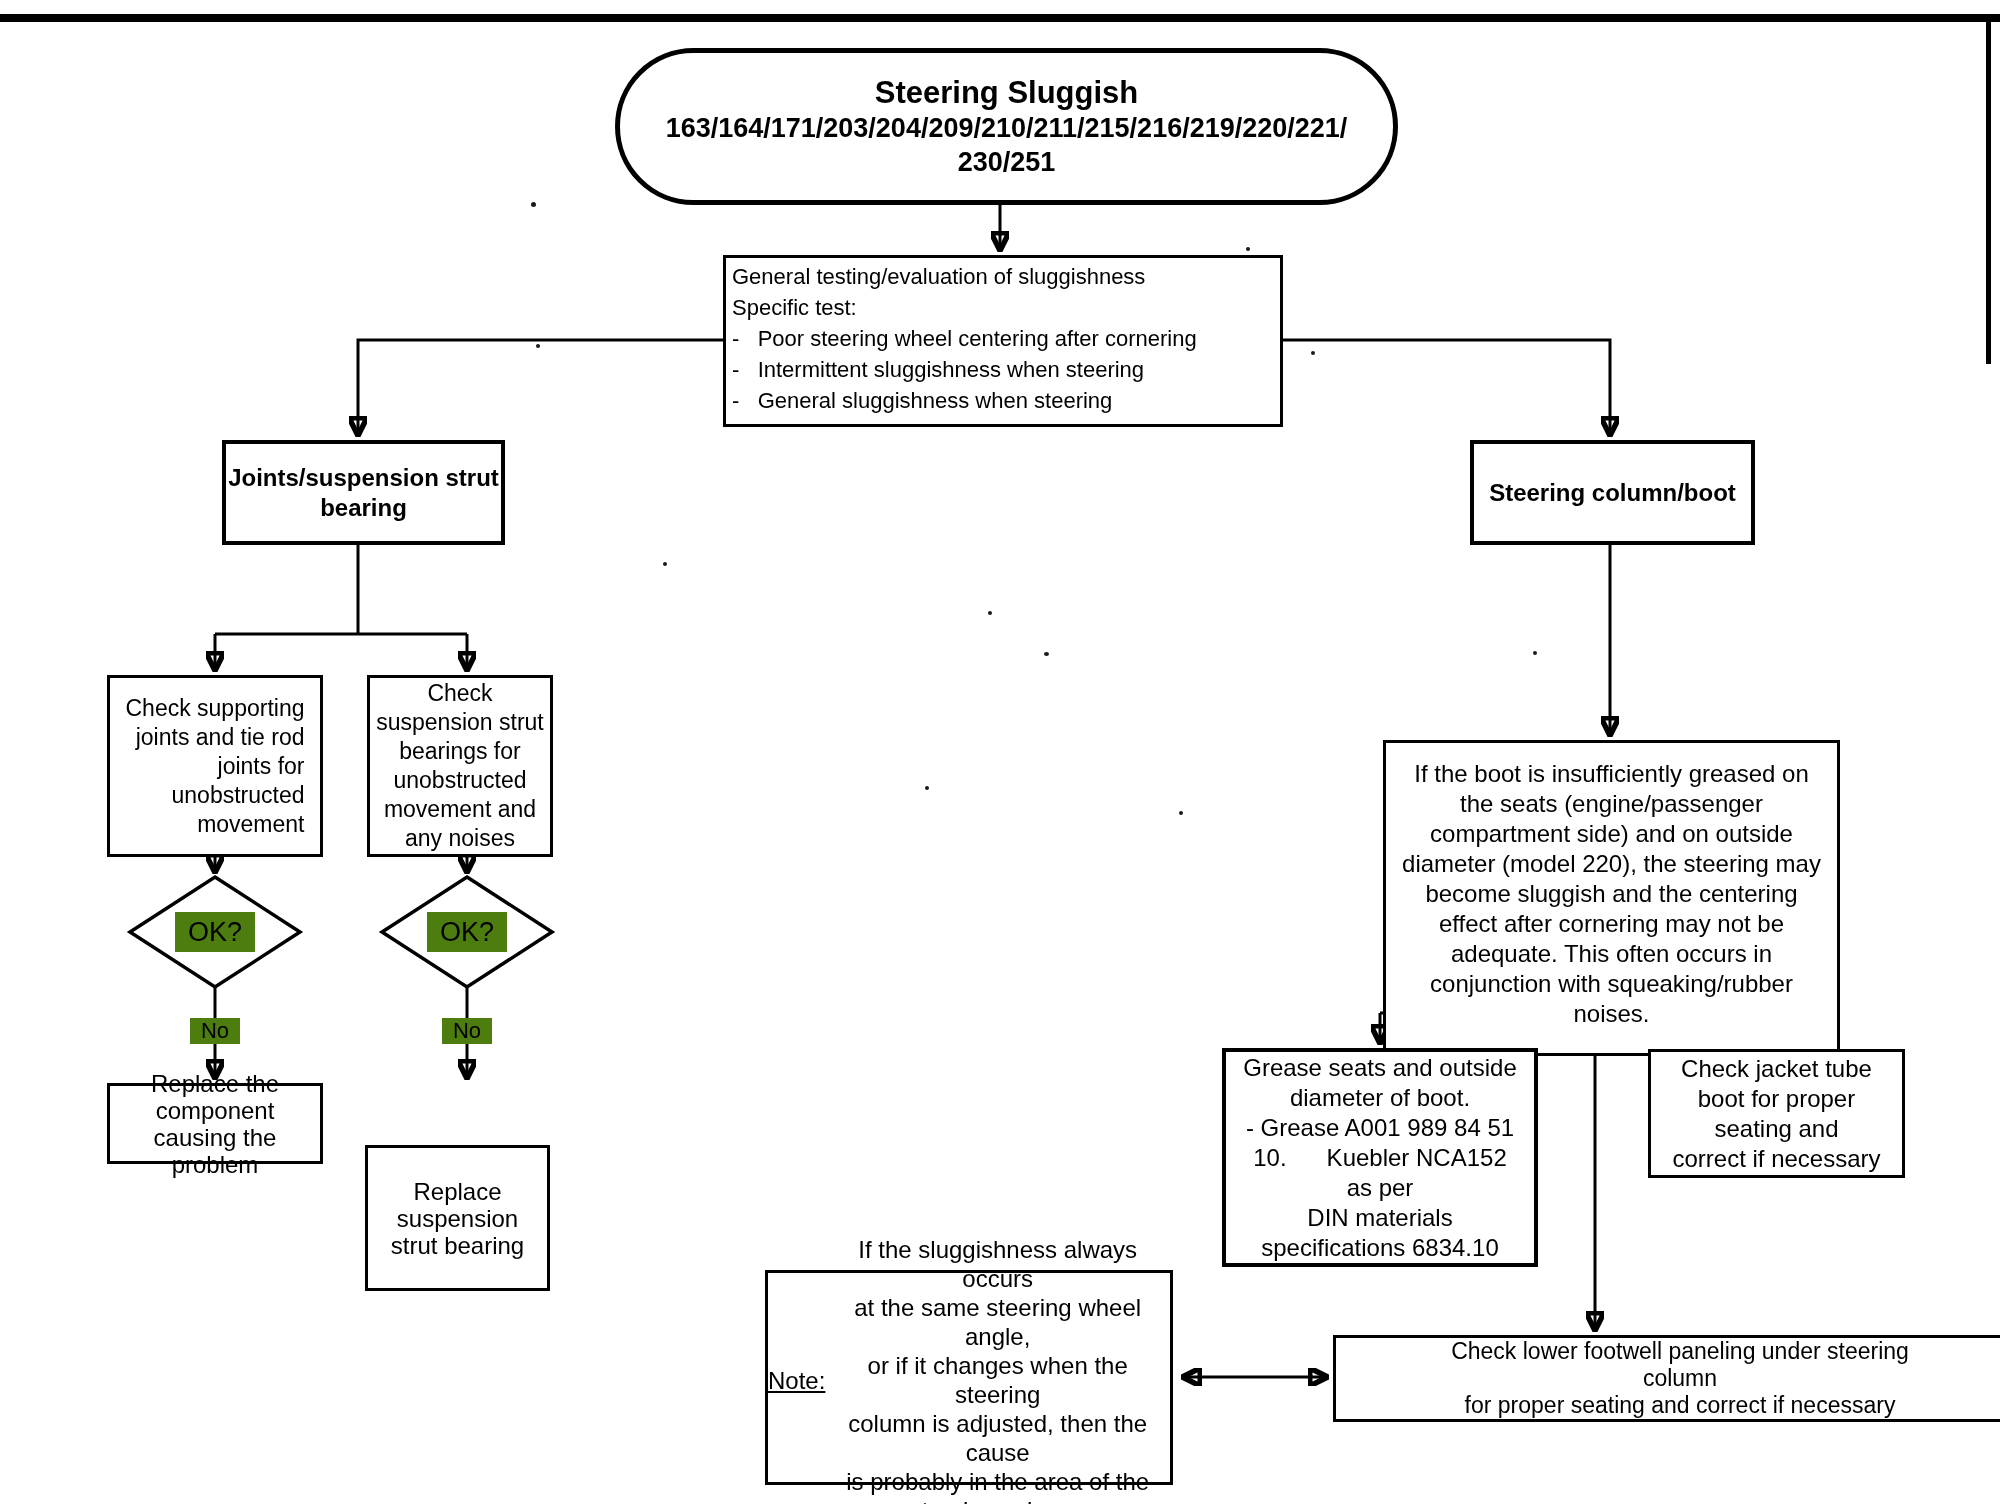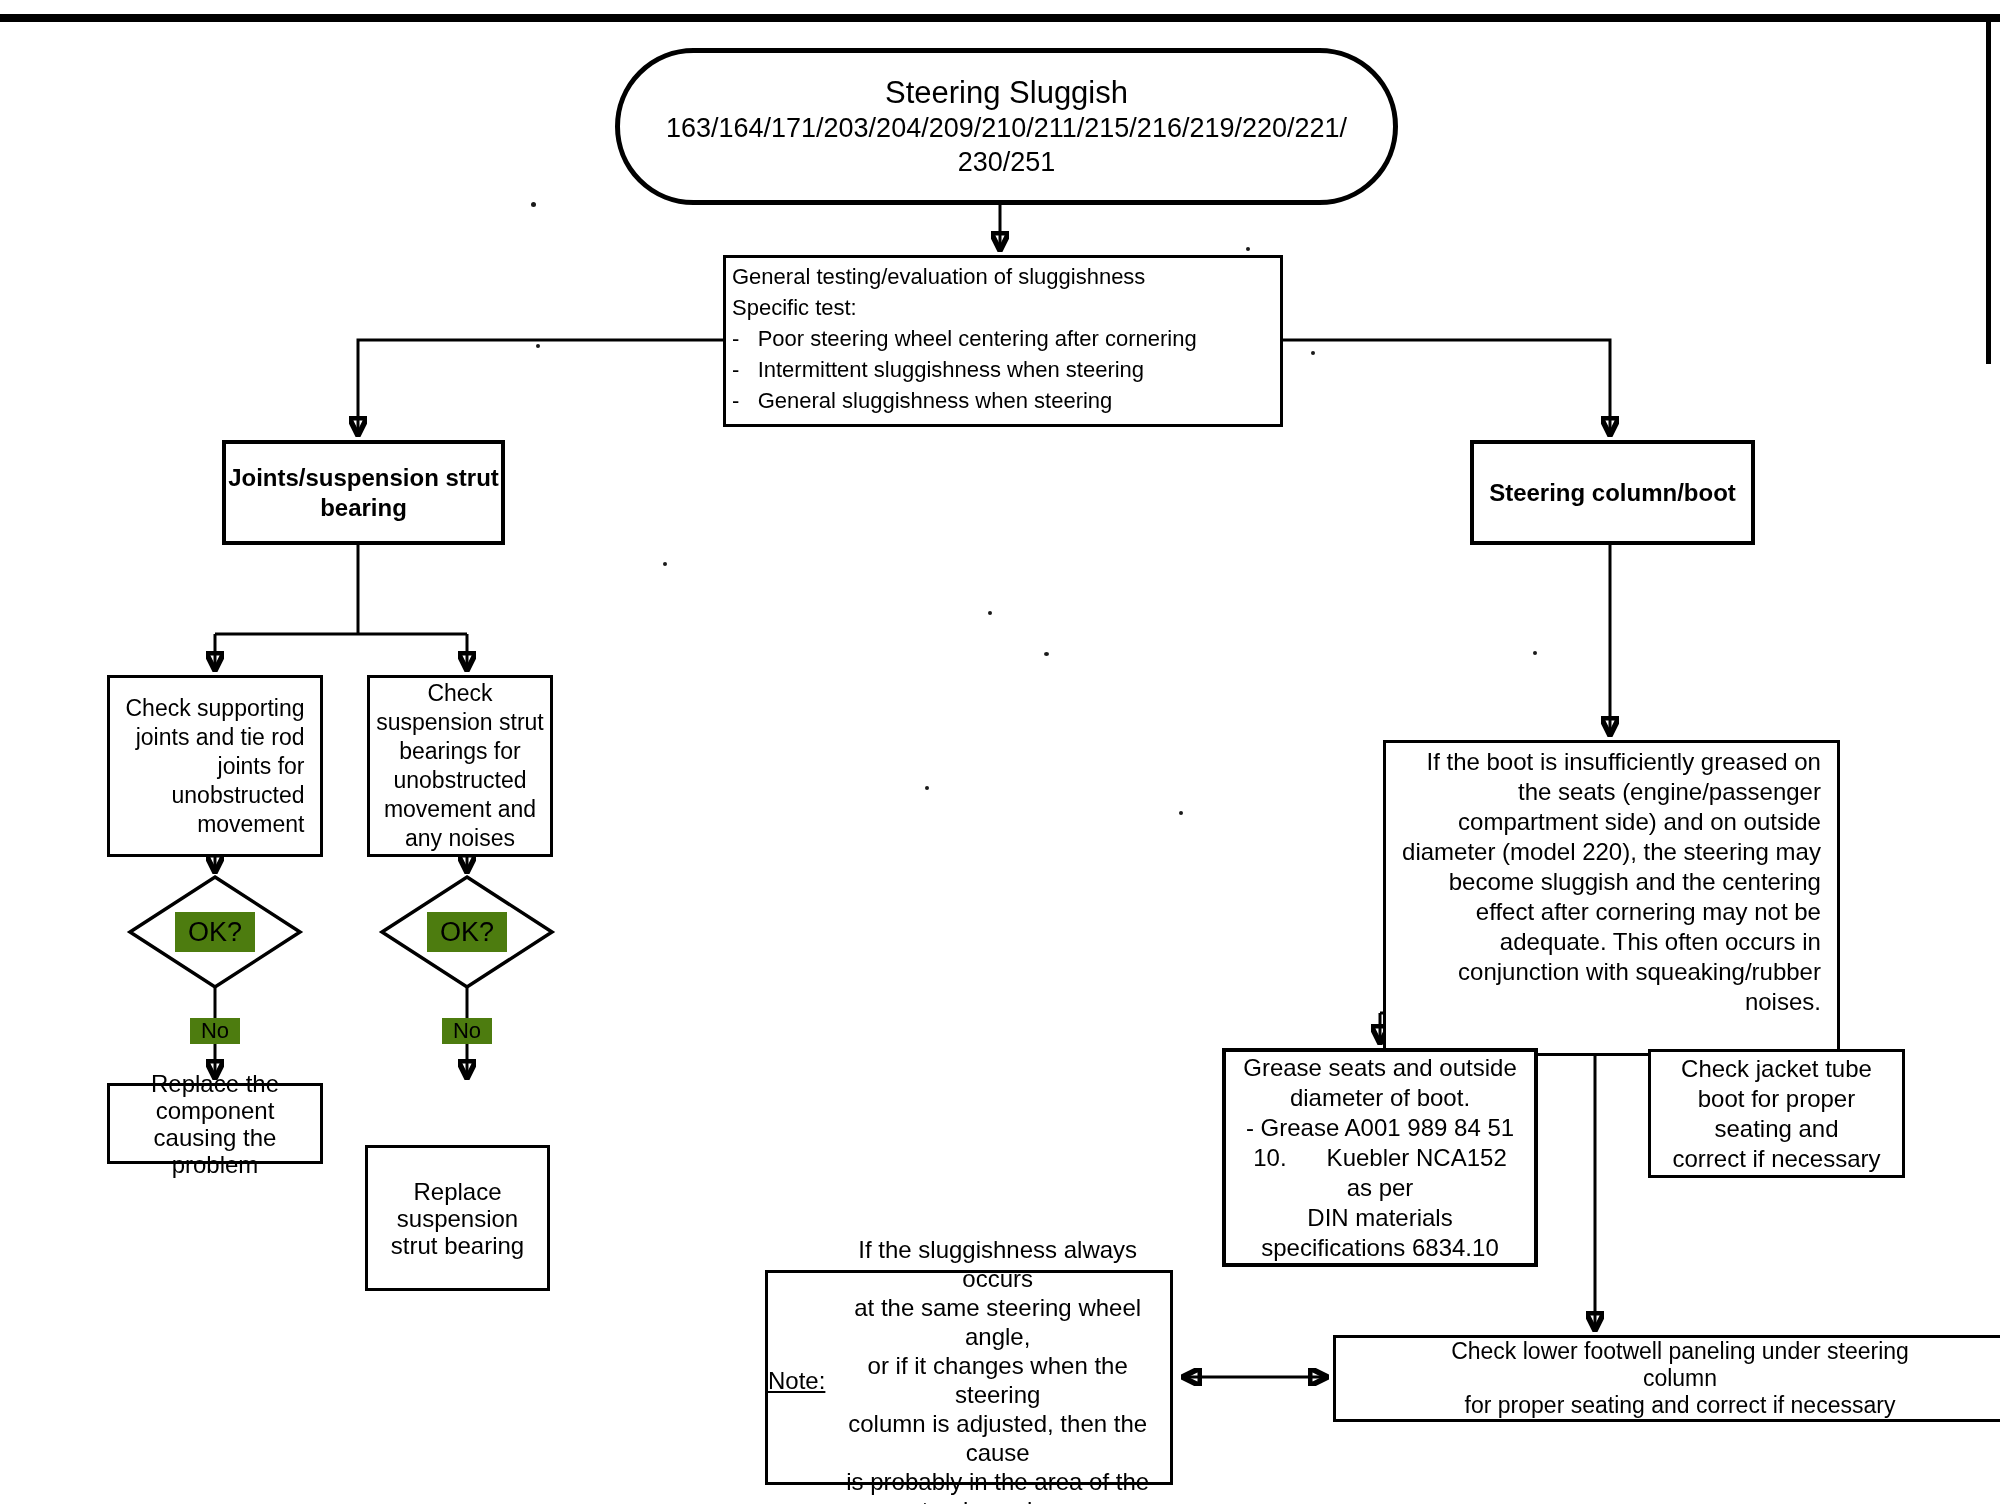--- a/index.html
+++ b/index.html
@@ -13,38 +13,38 @@
   svg.wires path,svg.wires line{stroke:#000;stroke-width:3;fill:none;}
   svg.wires polygon.diamond{fill:#fff;stroke:#000;stroke-width:3.5;}
   .node{
     position:absolute;border:3px solid #000;background:#fff;box-sizing:border-box;
     display:flex;align-items:center;justify-content:center;text-align:center;
     z-index:2;font-size:24px;line-height:30px;
   }
   .pre{white-space:pre-line;}
   .capsule{
     left:615px;top:48px;width:783px;height:157px;border-width:5px;border-radius:80px;
-    flex-direction:column;font-weight:normal;
+    flex-direction:column;font-weight:bold;
   }
   .capsule .heading{font-size:31px;line-height:36px;}
   .capsule .models{font-size:27px;line-height:34px;}
   .general{
     left:723px;top:255px;width:560px;height:172px;
     align-items:flex-start;justify-content:flex-start;text-align:left;
     padding:3px 6px;font-size:22px;line-height:31px;
   }
   .joints{left:222px;top:440px;width:283px;height:105px;border-width:4px;font-weight:bold;}
   .steering{left:1470px;top:440px;width:285px;height:105px;border-width:4px;font-weight:bold;}
   .check1{left:107px;top:675px;width:216px;height:182px;font-size:23px;line-height:29px;text-align:right;}
   .check2{left:367px;top:675px;width:186px;height:182px;font-size:23px;line-height:29px;}
   .replace1{left:107px;top:1083px;width:216px;height:81px;line-height:27px;}
   .replace2{left:365px;top:1145px;width:185px;height:146px;line-height:27px;}
   .bigbox{
     left:1383px;top:740px;width:457px;height:316px;
-    align-items:flex-start;padding-top:4px;overflow:visible;line-height:30px;text-align:right;
+    align-items:flex-start;padding-top:16px;overflow:visible;line-height:30px;
   }
   .grease{left:1222px;top:1048px;width:316px;height:219px;border-width:4px;line-height:30px;}
   .jacket{left:1648px;top:1049px;width:257px;height:129px;line-height:30px;}
   .footwell{left:1333px;top:1335px;width:694px;height:87px;font-size:23px;line-height:27px;}
   .notebox{
     left:765px;top:1270px;width:408px;height:215px;
     flex-direction:row;justify-content:flex-start;padding-top:5px;line-height:29px;
   }
   .notebox .note-title{text-decoration:underline;}
   .floatlabel{

